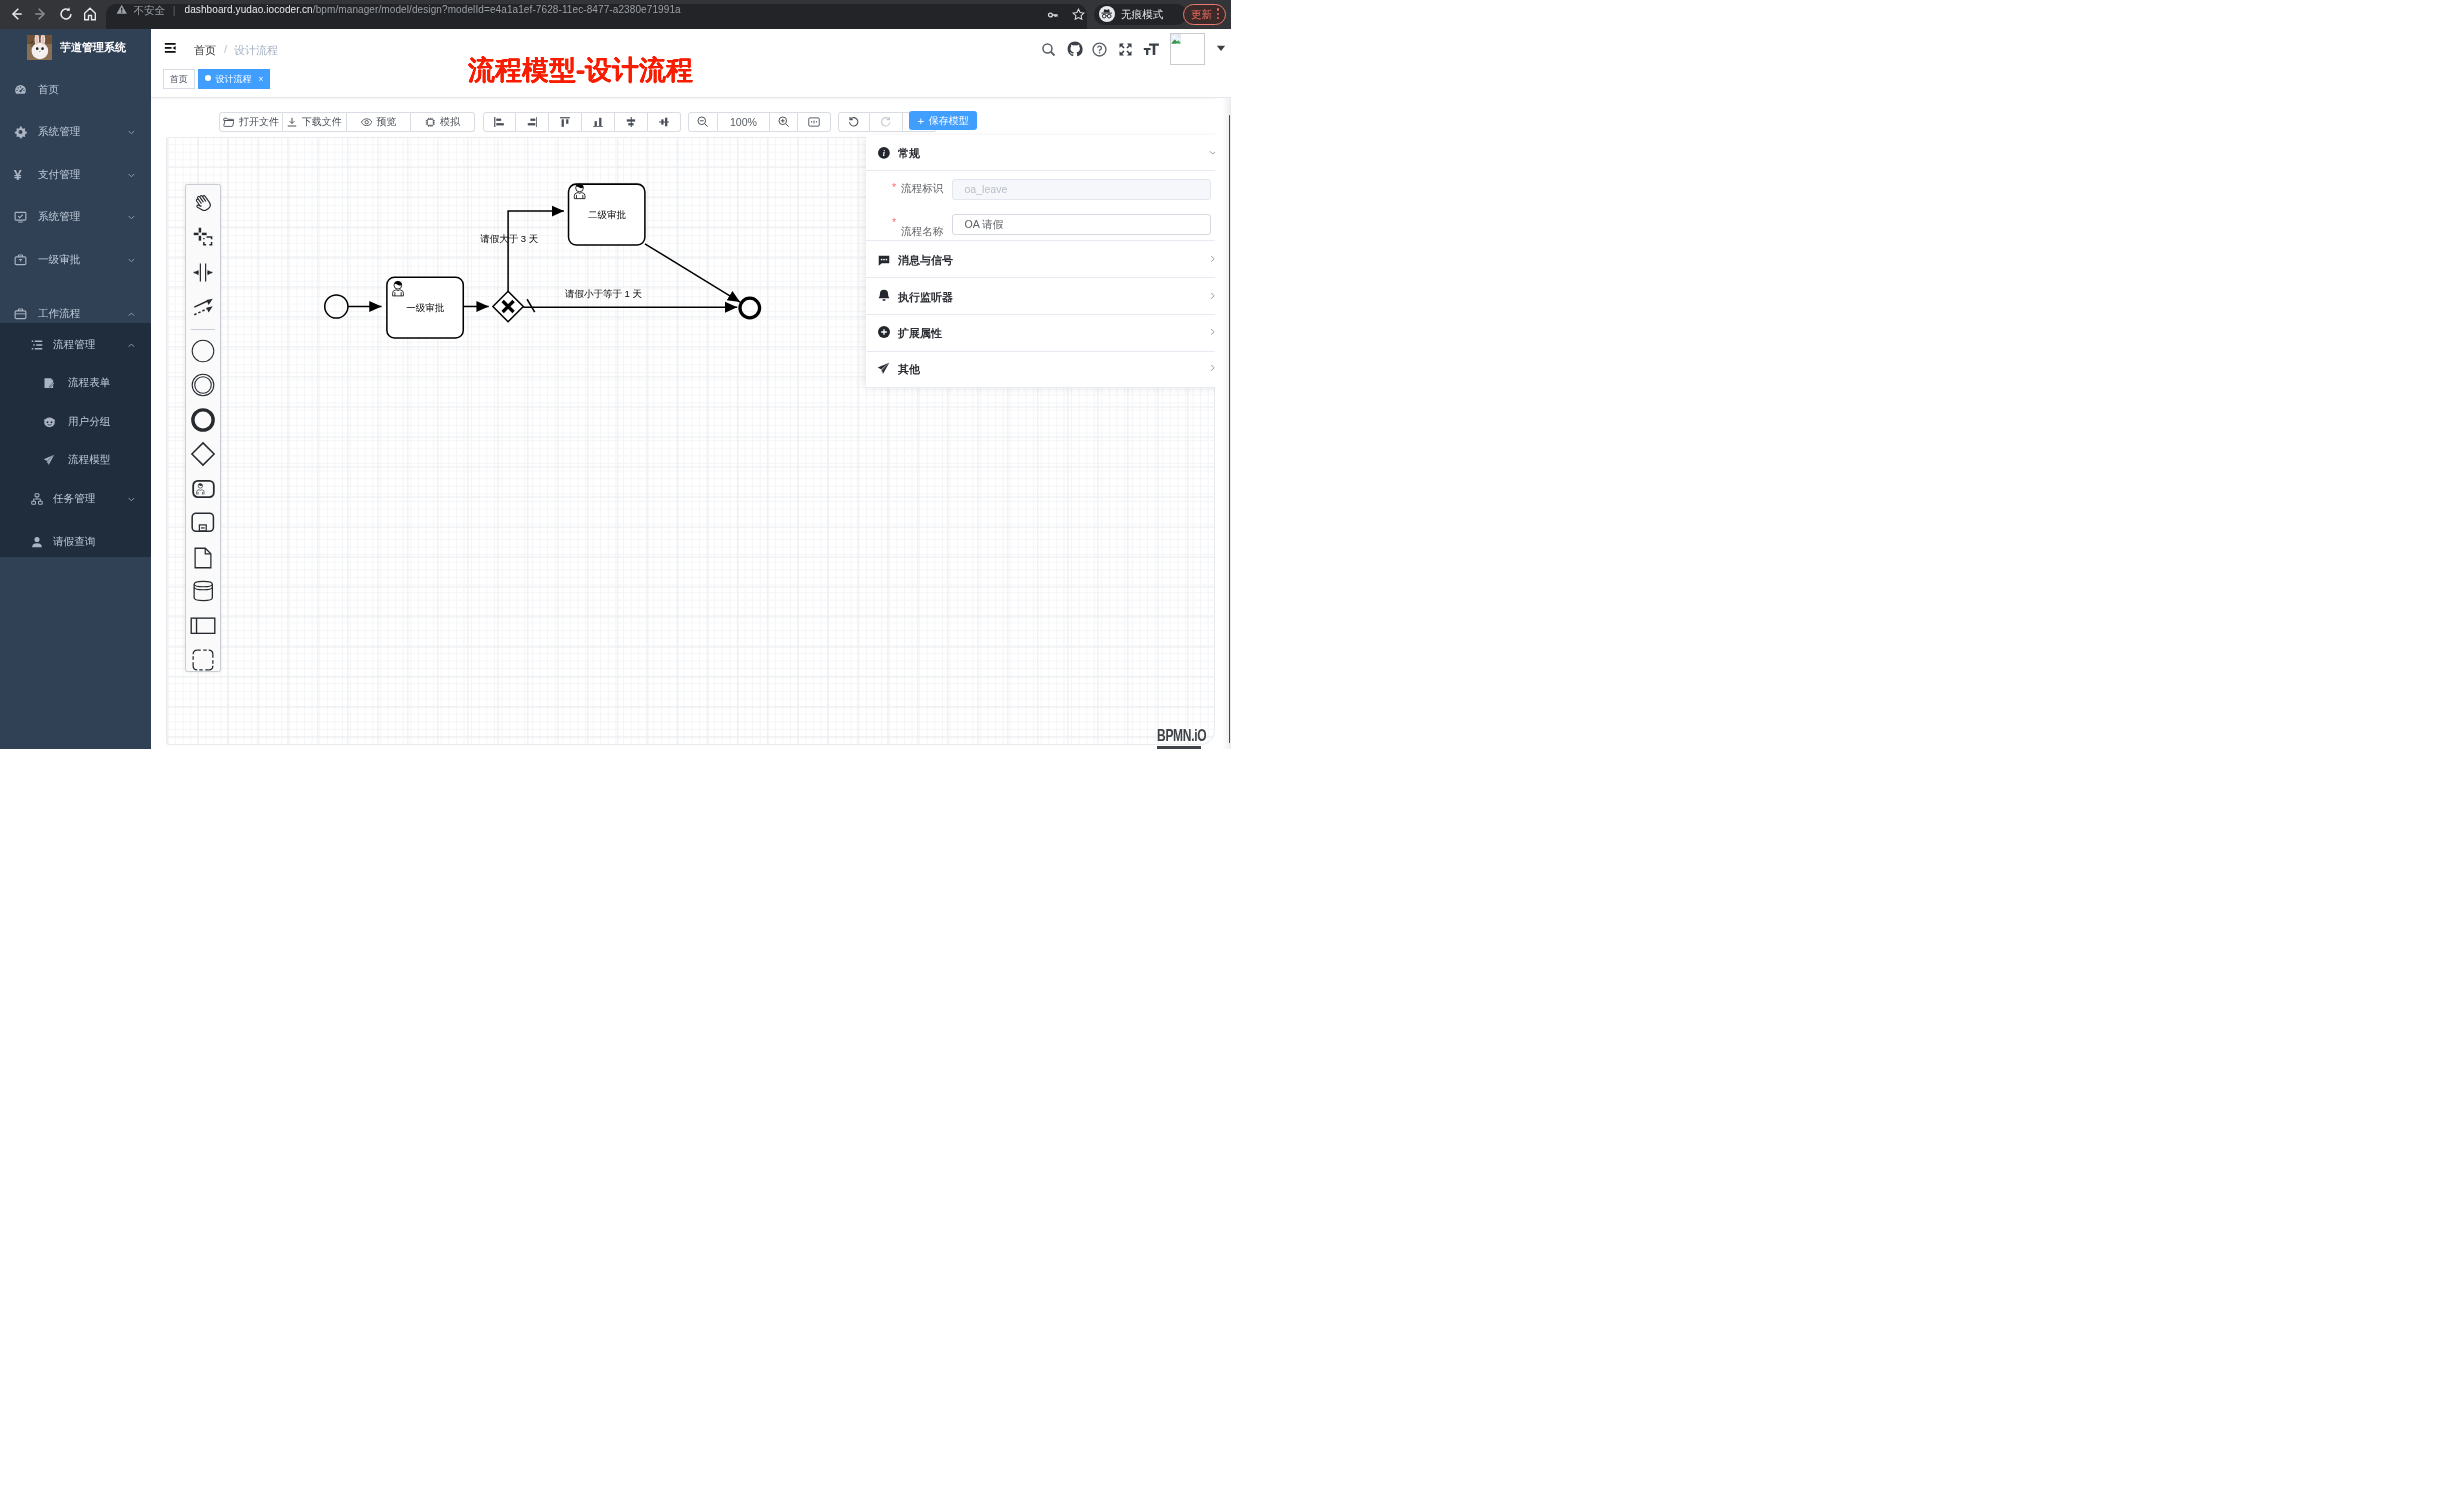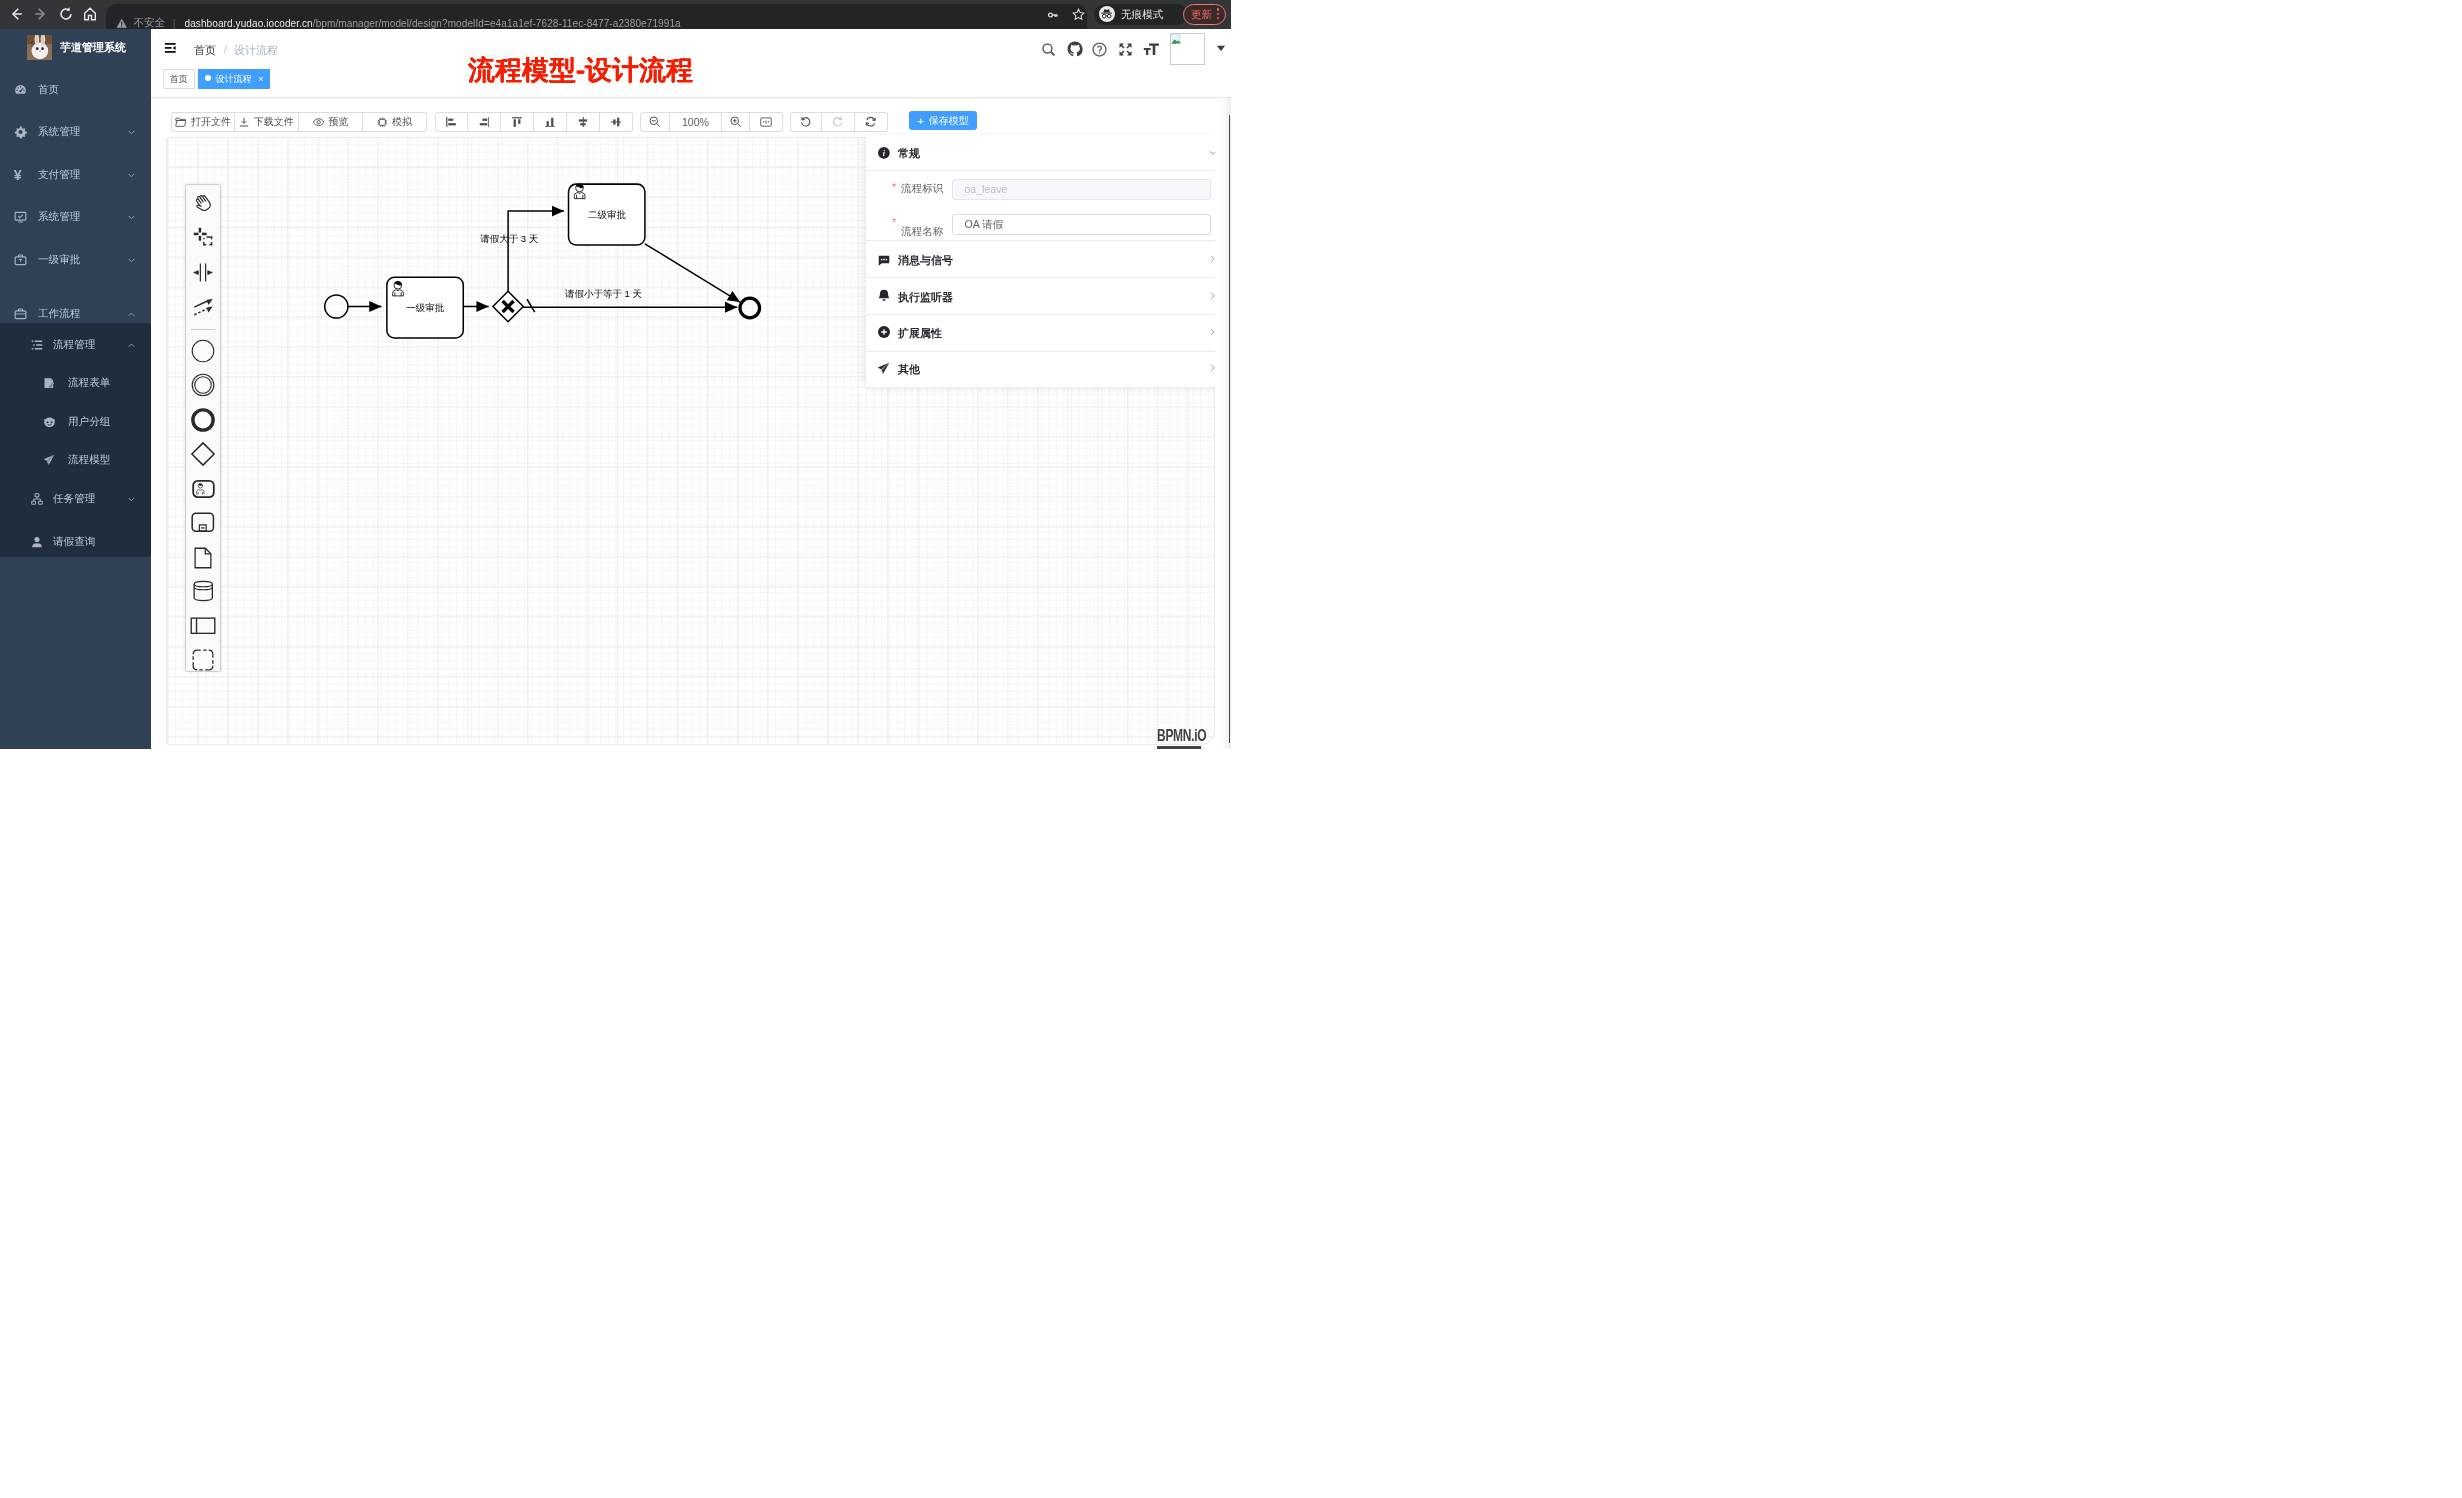--- a/index.html
+++ b/index.html
@@ -2,37 +2,37 @@
 <html style="font-size:12px"><head>
 <meta charset="utf-8">
 <style>
 * { margin:0; padding:0; box-sizing:border-box; }
 html,body { width:1231px; height:749px; overflow:hidden; }
 body { font-family:"Liberation Sans", sans-serif; background:#fff; position:relative; }
 .abs { position:absolute; }
 svg { display:block; }
 
 #chrome { position:absolute; left:0; top:0; width:1231px; height:28.5px; background:#343539; }
-#urlpill { position:absolute; left:106px; top:4.2px; width:981px; height:38px; background:#232428; border-radius:10.6px; display:flex; align-items:center; color:#9aa0a6; font-size:10.6px; }
+#urlpill { position:absolute; left:106px; top:4.2px; width:981px; height:38px; background:#232428; border-radius:10.6px; display:flex; align-items:flex-start; color:#9aa0a6; font-size:10.6px; }
 
 #sidebar { position:absolute; left:0; top:28.5px; width:151px; height:721px; background:#304156; }
 #subblock { position:absolute; left:0; top:294px; width:151px; height:234px; background:#1f2d3d; }
 .mitem { position:absolute; left:0; width:151px; height:43px; color:#bfcbd9; font-size:10.6px; }
 .mtext { position:absolute; top:50%; transform:translateY(-50%); }
 .micon { position:absolute; top:50%; transform:translateY(-50%); }
 .arrow { position:absolute; right:16px; top:50%; width:6.8px; height:6.8px; }
 
 #navbar { position:absolute; left:151px; top:28.5px; width:1080px; height:42px; background:#fff; border-bottom:0.8px solid #eef0f3; box-shadow:0 0.8px 3px rgba(0,21,41,.08); }
 #tagsbar { position:absolute; left:151px; top:70px; width:1080px; height:28px; background:#fff; border-bottom:0.8px solid #e3e6ea; box-shadow:0 0.8px 2.3px rgba(0,0,0,.08); }
 .tag { position:absolute; top:-1.1px; height:20px; line-height:18px; font-size:9px; padding:0 6px; border:0.8px solid #d8dce5; background:#fff; color:#495060; }
 #redtitle { position:absolute; left:468px; top:52px; width:532px; text-align:left; font-size:27px; font-weight:400; text-shadow:0.5px 0 0 #f81c00,-0.5px 0 0 #f81c00,0 0.5px 0 #f81c00,0 -0.5px 0 #f81c00,0.4px 0.4px 0 #f81c00,-0.4px -0.4px 0 #f81c00; color:#f81c00; letter-spacing:0px; z-index:30; }
 
 .tbgroup { position:absolute; top:112px; height:20px; display:flex; }
 .tbtn { height:20px; border:0.8px solid #d9dce2; border-left:none; background:#fff; display:flex; align-items:center; justify-content:center; color:#4a5057; font-size:10px; }
-.tbtn.first { border-left:0.8px solid #d9dce2; border-radius:3px 0 0 3px; }
+.tbtn.first { border-left:0.8px solid #d9dce2; border-radius:3px 0 0 3px;margin-left:48px; }
 .tbtn.last { border-radius:0 3px 3px 0; }
 #savebtn { position:absolute; left:909px; top:111px; width:68px; height:19.4px; background:#409eff; border-radius:3px; color:#fff; font-size:10px; display:flex; align-items:center; justify-content:center; }
 
 #canvas { position:absolute; left:166px; top:137px; width:1049px; height:608px; background:#fff; border:0.8px solid #e8eaed; border-radius:2.3px 2.3px 13.7px 2.3px;
  background-image:
   linear-gradient(to right, #e9ecef 0.8px, transparent 0.8px),
   linear-gradient(to bottom, #e9ecef 0.8px, transparent 0.8px),
   linear-gradient(to right, #f4f5f7 0.8px, transparent 0.8px),
   linear-gradient(to bottom, #f4f5f7 0.8px, transparent 0.8px);
  background-size: 30px 30px, 30px 30px, 7.6px 7.6px, 7.6px 7.6px;

